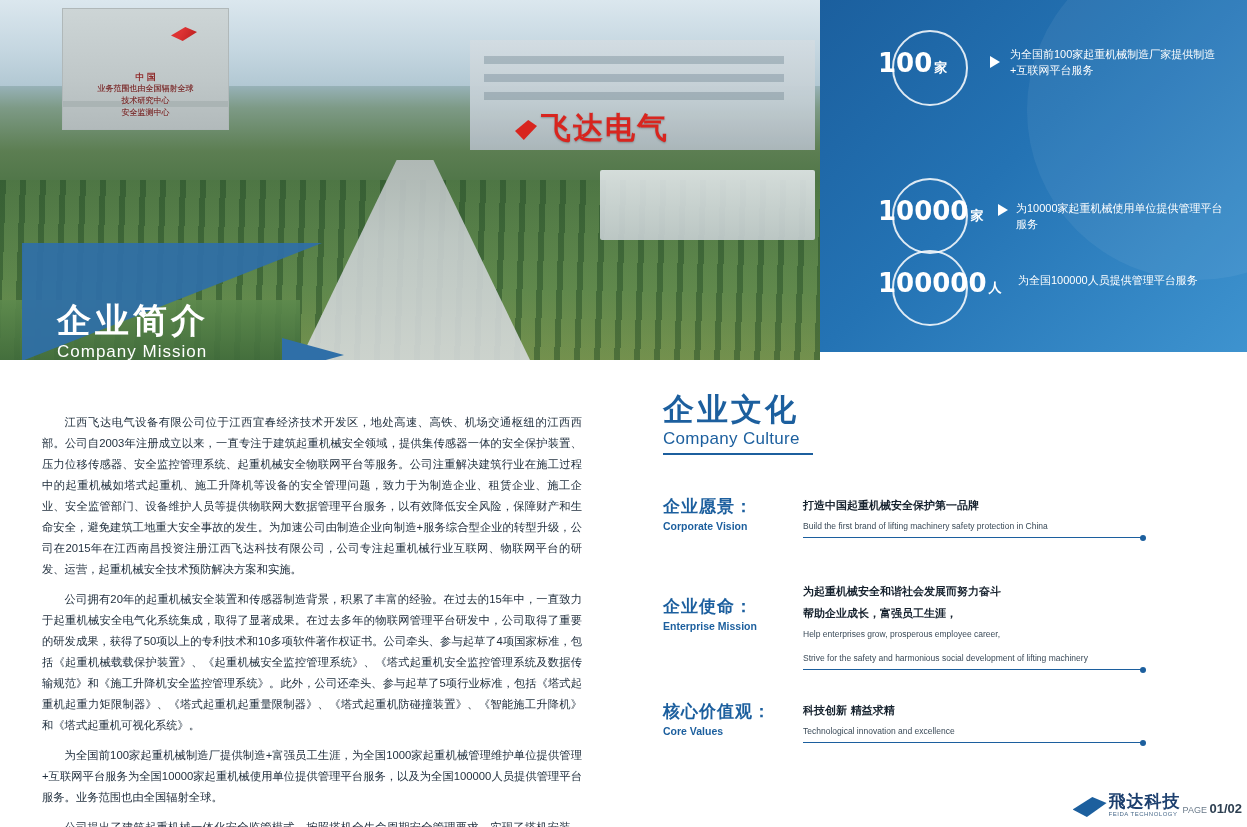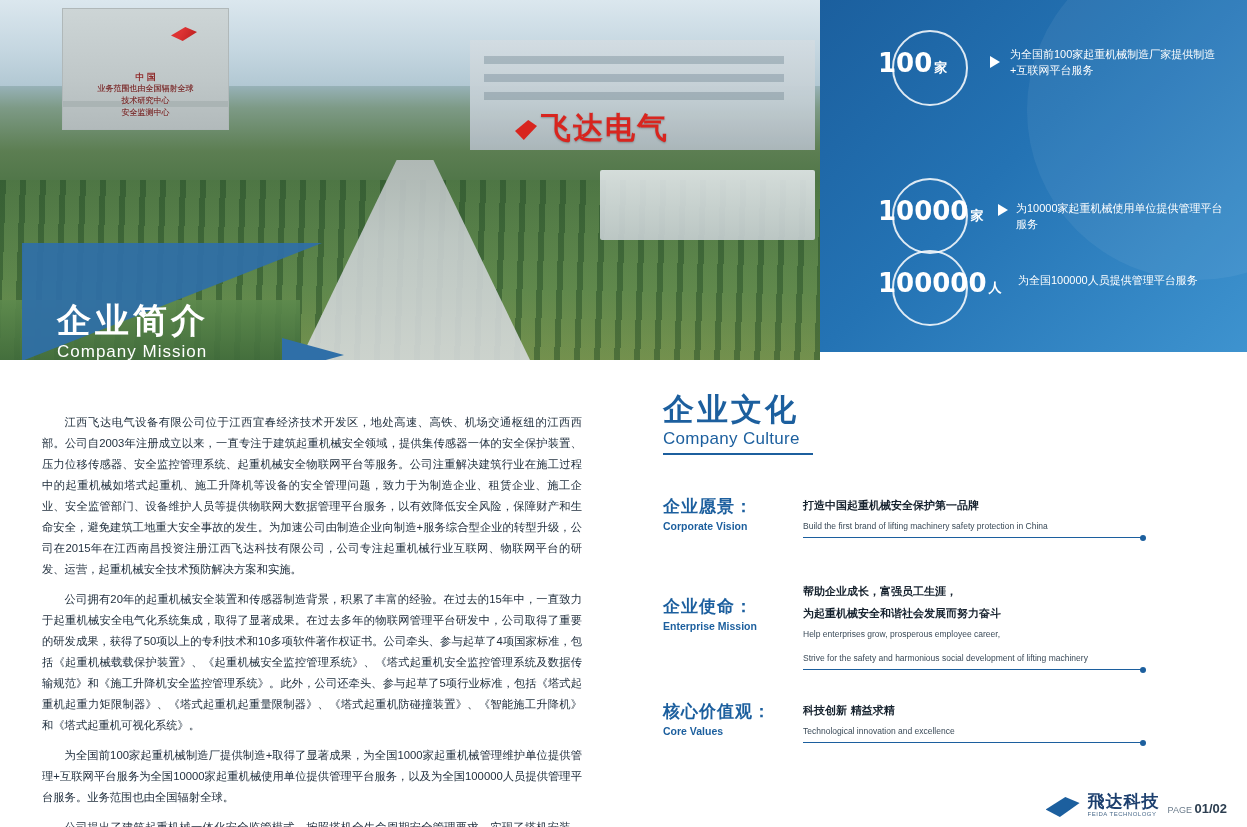--- a/index.html
+++ b/index.html
@@ -180,21 +180,21 @@
   .c-line{
     position:relative;height:1px;background:#1c5f9e;margin-top:5px;width:340px;
   }
   .c-line:after{
     content:"";position:absolute;right:-3px;top:-2.5px;width:6px;height:6px;
     border-radius:50%;background:#1c5f9e;
   }
 
   
   .footer{
-    position:absolute;right:20px;bottom:10px;display:flex;align-items:flex-end;gap:8px;
+    position:absolute;right:5px;bottom:10px;display:flex;align-items:flex-end;gap:2px;
   }
   .foot-logo{
     width:34px;height:20px;background:#1c5f9e;
     clip-path:polygon(0 62%,58% 0,100% 30%,42% 100%);
   }
   .foot-name .cn{
     font-size:17px;font-weight:bold;color:#1c3f6e;letter-spacing:1px;
     font-family:"DejaVu Sans","Liberation Sans",sans-serif;line-height:19px;
   }
   .foot-name .en{font-size:6px;color:#4a6a8a;letter-spacing:.5px;}
@@ -272,21 +272,21 @@
       </div>
       <div class="stat-desc" style="left:198px;top:22px;">为全国100000人员提供管理平台服务</div>
     </div>
 
   </div>
 </div>
 
 <div class="body-text">
   <p>江西飞达电气设备有限公司位于江西宜春经济技术开发区，地处高速、高铁、机场交通枢纽的江西西部。公司自2003年注册成立以来，一直专注于建筑起重机械安全领域，提供集传感器一体的安全保护装置、压力位移传感器、安全监控管理系统、起重机械安全物联网平台等服务。公司注重解决建筑行业在施工过程中的起重机械如塔式起重机、施工升降机等设备的安全管理问题，致力于为制造企业、租赁企业、施工企业、安全监管部门、设备维护人员等提供物联网大数据管理平台服务，以有效降低安全风险，保障财产和生命安全，避免建筑工地重大安全事故的发生。为加速公司由制造企业向制造+服务综合型企业的转型升级，公司在2015年在江西南昌投资注册江西飞达科技有限公司，公司专注起重机械行业互联网、物联网平台的研发、运营，起重机械安全技术预防解决方案和实施。</p>
   <p>公司拥有20年的起重机械安全装置和传感器制造背景，积累了丰富的经验。在过去的15年中，一直致力于起重机械安全电气化系统集成，取得了显著成果。在过去多年的物联网管理平台研发中，公司取得了重要的研发成果，获得了50项以上的专利技术和10多项软件著作权证书。公司牵头、参与起草了4项国家标准，包括《起重机械载载保护装置》、《起重机械安全监控管理系统》、《塔式起重机安全监控管理系统及数据传输规范》和《施工升降机安全监控管理系统》。此外，公司还牵头、参与起草了5项行业标准，包括《塔式起重机起重力矩限制器》、《塔式起重机起重量限制器》、《塔式起重机防碰撞装置》、《智能施工升降机》和《塔式起重机可视化系统》。</p>
-  <p>为全国前100家起重机械制造厂提供制造+取得了显著成果，为全国1000家起重机械管理维护单位提供管理+互联网平台服务为全国10000家起重机械使用单位提供管理平台服务，以及为全国100000人员提供管理平台服务。业务范围也由全国辐射全球。</p>
+  <p>为全国前100家起重机械制造厂提供制造+富强员工生涯，为全国1000家起重机械管理维护单位提供管理+互联网平台服务为全国10000家起重机械使用单位提供管理平台服务，以及为全国100000人员提供管理平台服务。业务范围也由全国辐射全球。</p>
   <p>公司提出了建筑起重机械一体化安全监管模式，按照塔机全生命周期安全管理要求，实现了塔机安装、拆卸、顶升、作业、维修、保养、巡检、考勤、教育、培训等全过程监管。通过实现事前预防、事中控制、事后分析的一体化、数字化、信息化管理，大大降低了企业的安全投入，全面快速提升企业安全水平。同时，公司创新服务模式，提出免费提供长期收取服务费的方式，为用户提供更好的服务体验。</p>
 
 </div>
 
 <div class="culture-head">
   <div class="cn">企业文化</div>
   <div class="en">Company Culture</div>
   <div class="rule"></div>
 </div>
 
@@ -301,22 +301,22 @@
     <div class="c-line"></div>
   </div>
 </div>
 
 <div class="c-block" style="top:595px;">
   <div class="c-label">
     <div class="cn">企业使命：</div>
     <div class="en">Enterprise Mission</div>
   </div>
   <div class="c-body" style="top:-14px;">
+    <div class="main">为起重机械安全和谐社会发展而努力奋斗</div>
     <div class="main">帮助企业成长，富强员工生涯，</div>
-    <div class="main">为起重机械安全和谐社会发展而努力奋斗</div>
     <div class="sub">Help enterprises grow, prosperous employee career,</div>
     <div class="sub" style="margin-top:12px;">Strive for the safety and harmonious social development of lifting machinery</div>
     <div class="c-line"></div>
   </div>
 </div>
 
 <div class="c-block" style="top:700px;">
   <div class="c-label">
     <div class="cn">核心价值观：</div>
     <div class="en">Core Values</div>

